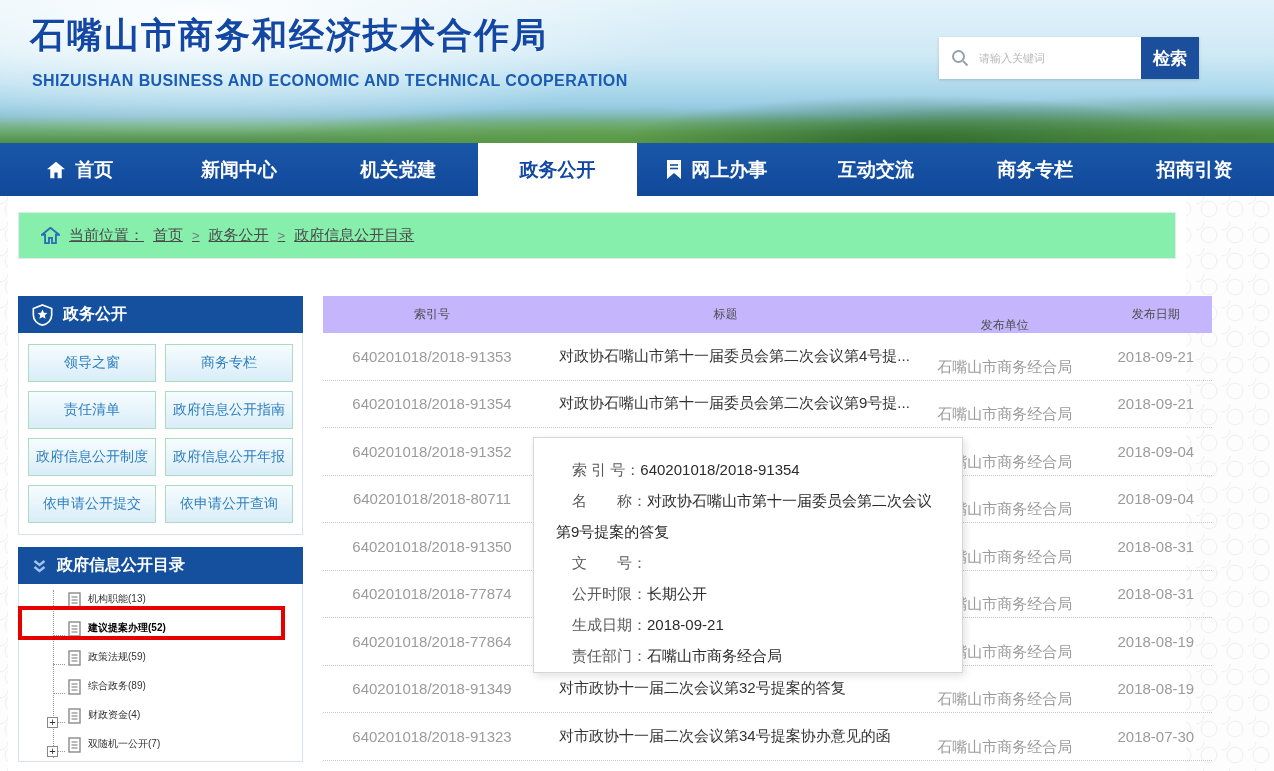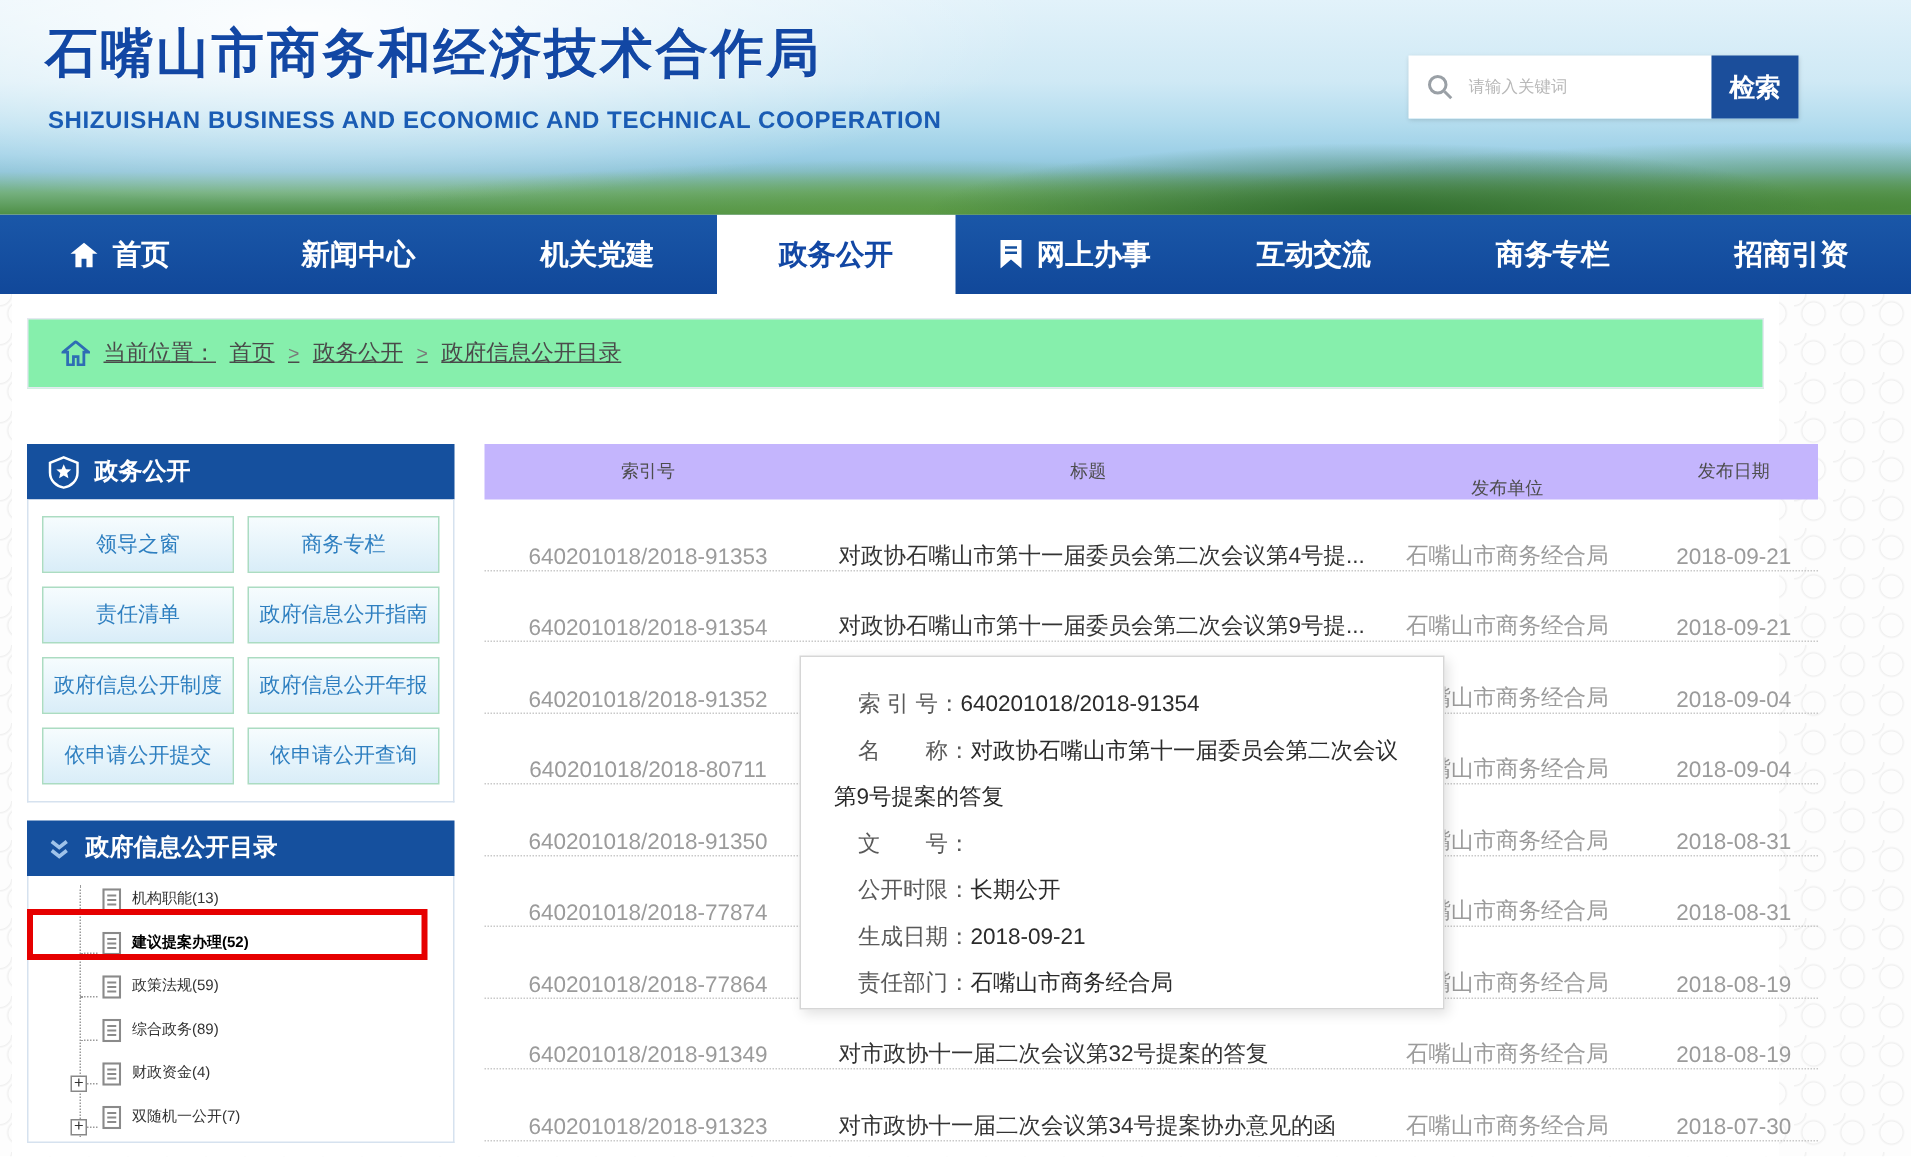--- a/index.html
+++ b/index.html
@@ -115,21 +115,21 @@
   .table { flex:1; margin-left:20px; }
   .thead {
     display:flex; height:37px; background:#c4b5fd; align-items:center;
     font-size:12px; color:#4d4d4d;
   }
   .col-index { width:218px; text-align:center; flex:none; }
   .col-title { flex:1; text-align:center; min-width:0; }
   .col-unit  { width:190px; text-align:center; flex:none;margin-top:22px; }
   .col-date  { width:112px; text-align:center; flex:none; }
   .trow {
-    display:flex; height:47.5px; align-items:flex-end;
+    display:flex; height:47.5px; align-items:center;
     border-bottom:1px dotted #c9c9c9; font-size:15px;
   }
   .trow .col-index, .trow .col-unit, .trow .col-date { color:#9b9b9b; }
   .trow .col-title {
     color:#333; text-align:left; padding-left:18px;
     white-space:nowrap; overflow:hidden; cursor:pointer;
   }
 
   
   .popup {

